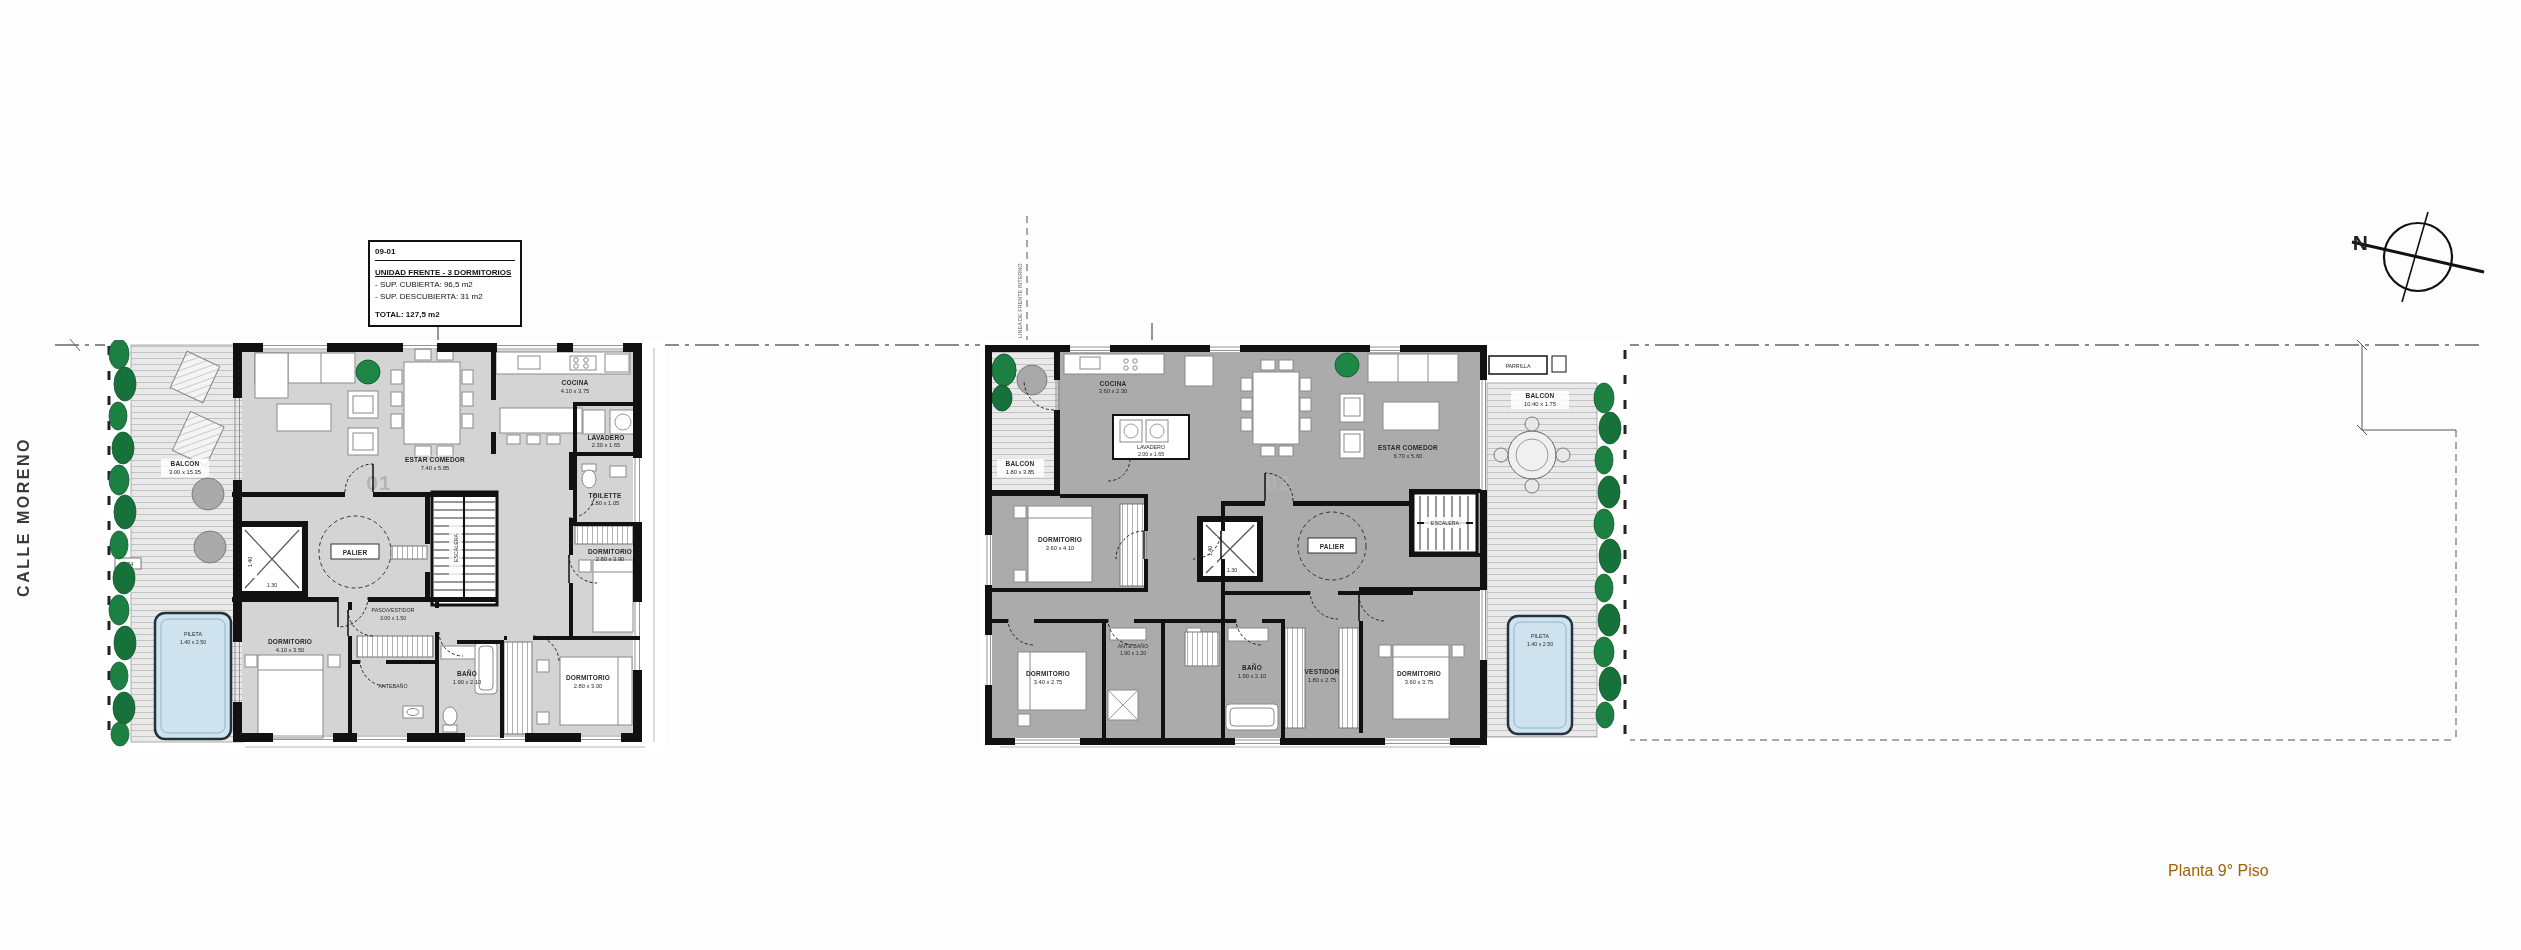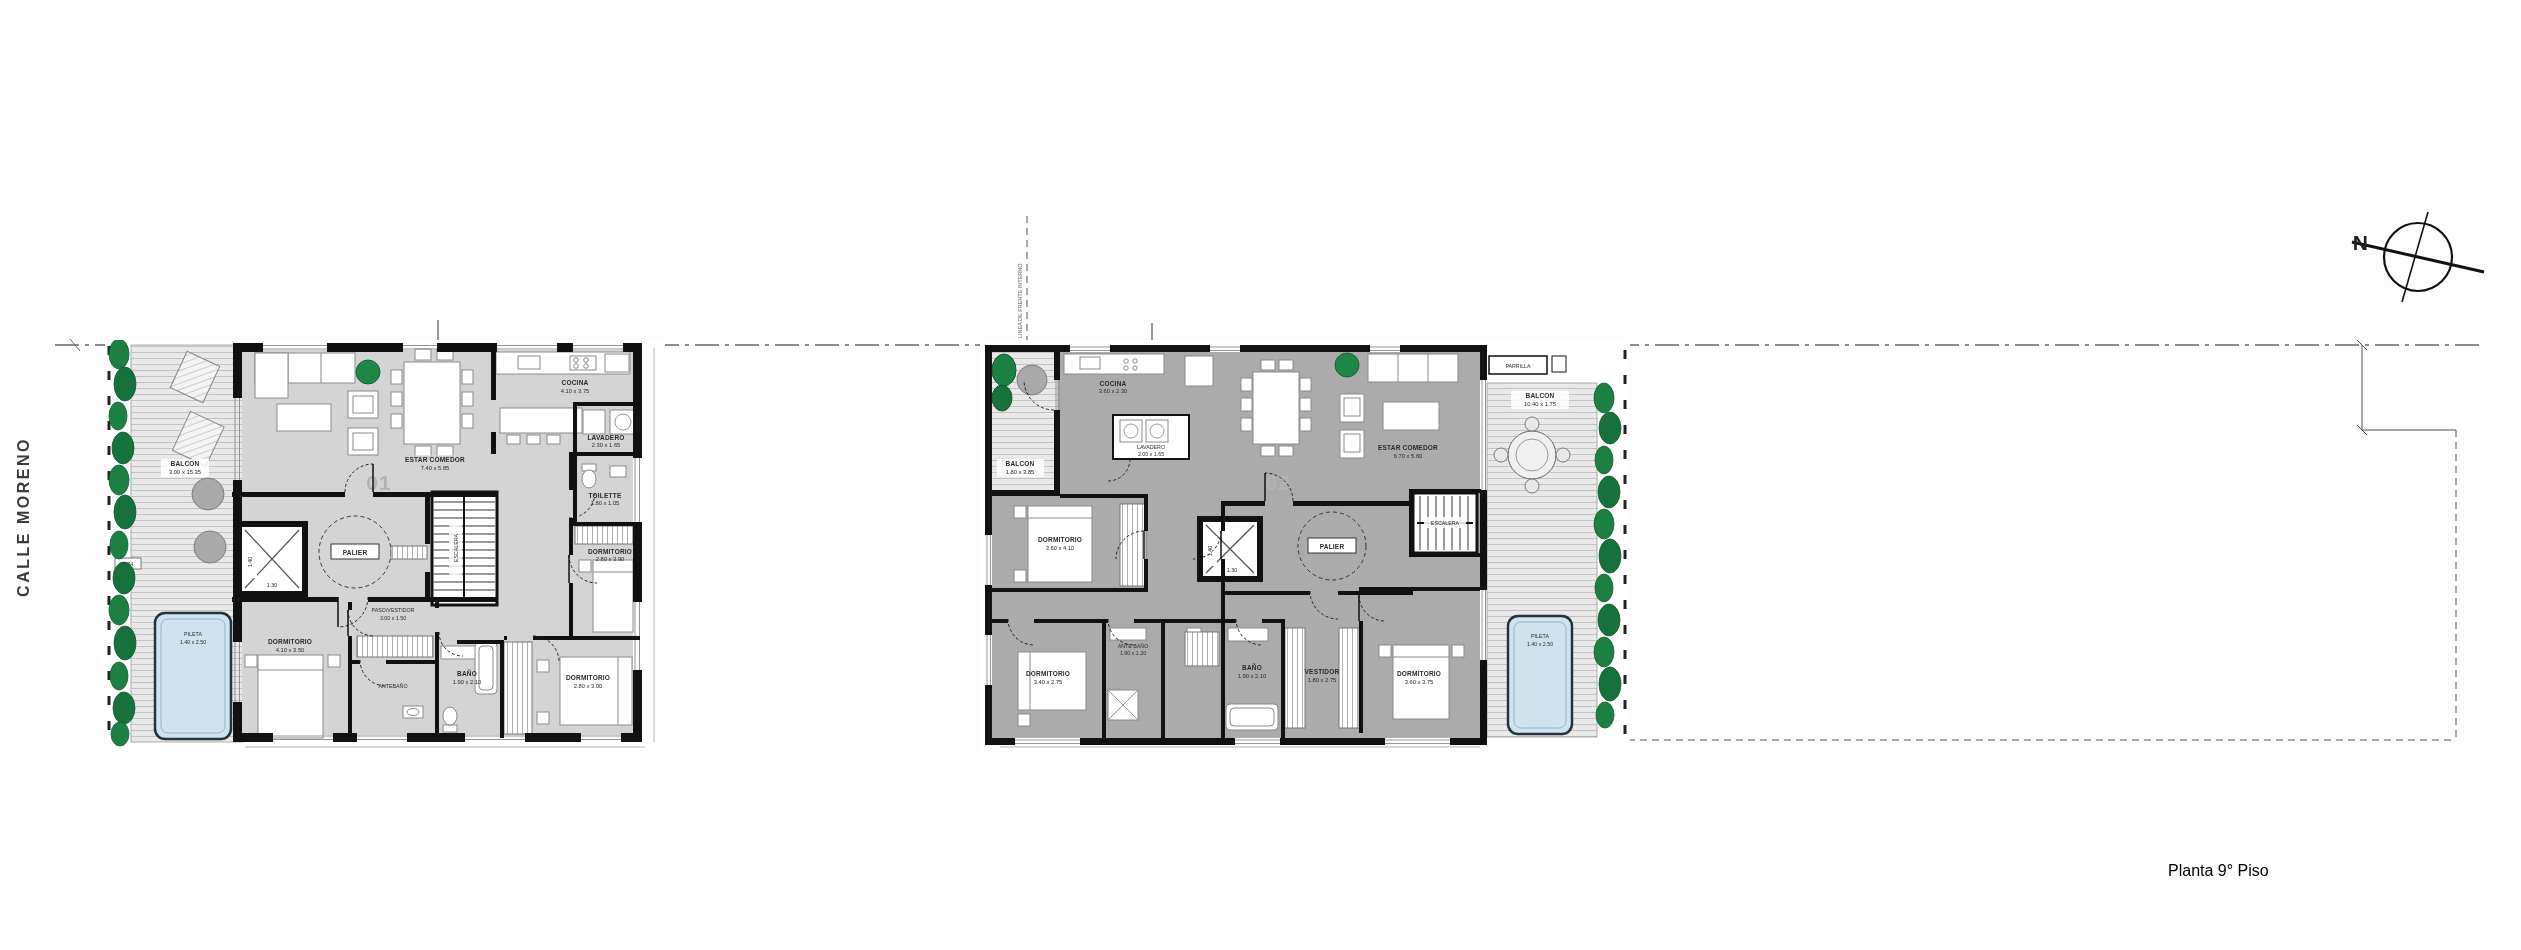--- a/index.html
+++ b/index.html
@@ -16,21 +16,21 @@
   .axis-txt{font-size:5.5px;fill:#666;}
   .north-n{font-size:21px;font-weight:bold;fill:#222;}
   .infobox{position:absolute;z-index:3;background:#fff;border:2px solid #111;
            width:140px;padding:4px 5px;font-size:8px;line-height:1.5;color:#111;}
   .infobox .code{font-weight:bold;border-bottom:1px solid #111;padding-bottom:2px;margin-bottom:6px;}
   .infobox .t{font-weight:bold;text-decoration:underline;}
   .infobox .total{font-weight:bold;margin-top:6px;}
   .street{position:absolute;z-index:2;left:-65px;top:507px;width:180px;height:20px;
           transform:rotate(-90deg);text-align:center;font-size:16px;font-weight:bold;
           letter-spacing:2.5px;color:#3a3a3a;}
-  .plan-title{position:absolute;z-index:2;left:2168px;top:862px;font-size:16px;color:#000000;}
+  .plan-title{position:absolute;z-index:2;left:2168px;top:862px;font-size:16px;color:#a16207;}
 </style>
 </head>
 <body>
 
 <div id="canvas">
 
   <svg class="overlay" width="2521" height="950" viewBox="0 0 2521 950">
 
     <line x1="55" y1="345" x2="2480" y2="345" stroke="#666" stroke-width="1.3" stroke-dasharray="24 6 4 6"></line>
     <line x1="70" y1="339" x2="80" y2="351" stroke="#666" stroke-width="1"></line>
@@ -53,20 +53,27 @@
     <g stroke="#555" fill="none">
       <line x1="2362" y1="345" x2="2362" y2="430" stroke-width="1"></line>
       <line x1="2357" y1="340" x2="2367" y2="350" stroke-width="1"></line>
       <line x1="2357" y1="425" x2="2367" y2="435" stroke-width="1"></line>
       <line x1="2362" y1="430" x2="2456" y2="430" stroke-width="1"></line>
       <line x1="2456" y1="430" x2="2456" y2="740" stroke-width="1" stroke-dasharray="7 5"></line>
       <line x1="1628" y1="740" x2="2456" y2="740" stroke-width="1" stroke-dasharray="7 5"></line>
     </g>
   </svg>
 
+  <div class="infobox" style="left:368px;top:240px;">
+    <div class="code">09-01</div>
+    <div class="t">UNIDAD FRENTE - 3 DORMITORIOS</div>
+    <div>- SUP. CUBIERTA: 96,5 m2</div>
+    <div>- SUP. DESCUBIERTA: 31 m2</div>
+    <div class="total">TOTAL: 127,5 m2</div>
+  </div>
 
 
   <svg class="plan" style="left:105px;top:340px;" width="560" height="410" viewBox="0 0 560 410">
     <defs>
       <pattern id="deck1" width="8" height="6" patternUnits="userSpaceOnUse">
         <rect width="8" height="6" fill="#e9e9e9"></rect>
           <line x1="0" y1="0.5" x2="8" y2="0.5" stroke="#c2c2c2" stroke-width="1"></line>
       </pattern>
       <pattern id="hatch1" width="5" height="10" patternUnits="userSpaceOnUse">
         <rect width="5" height="10" fill="#fff"></rect>

